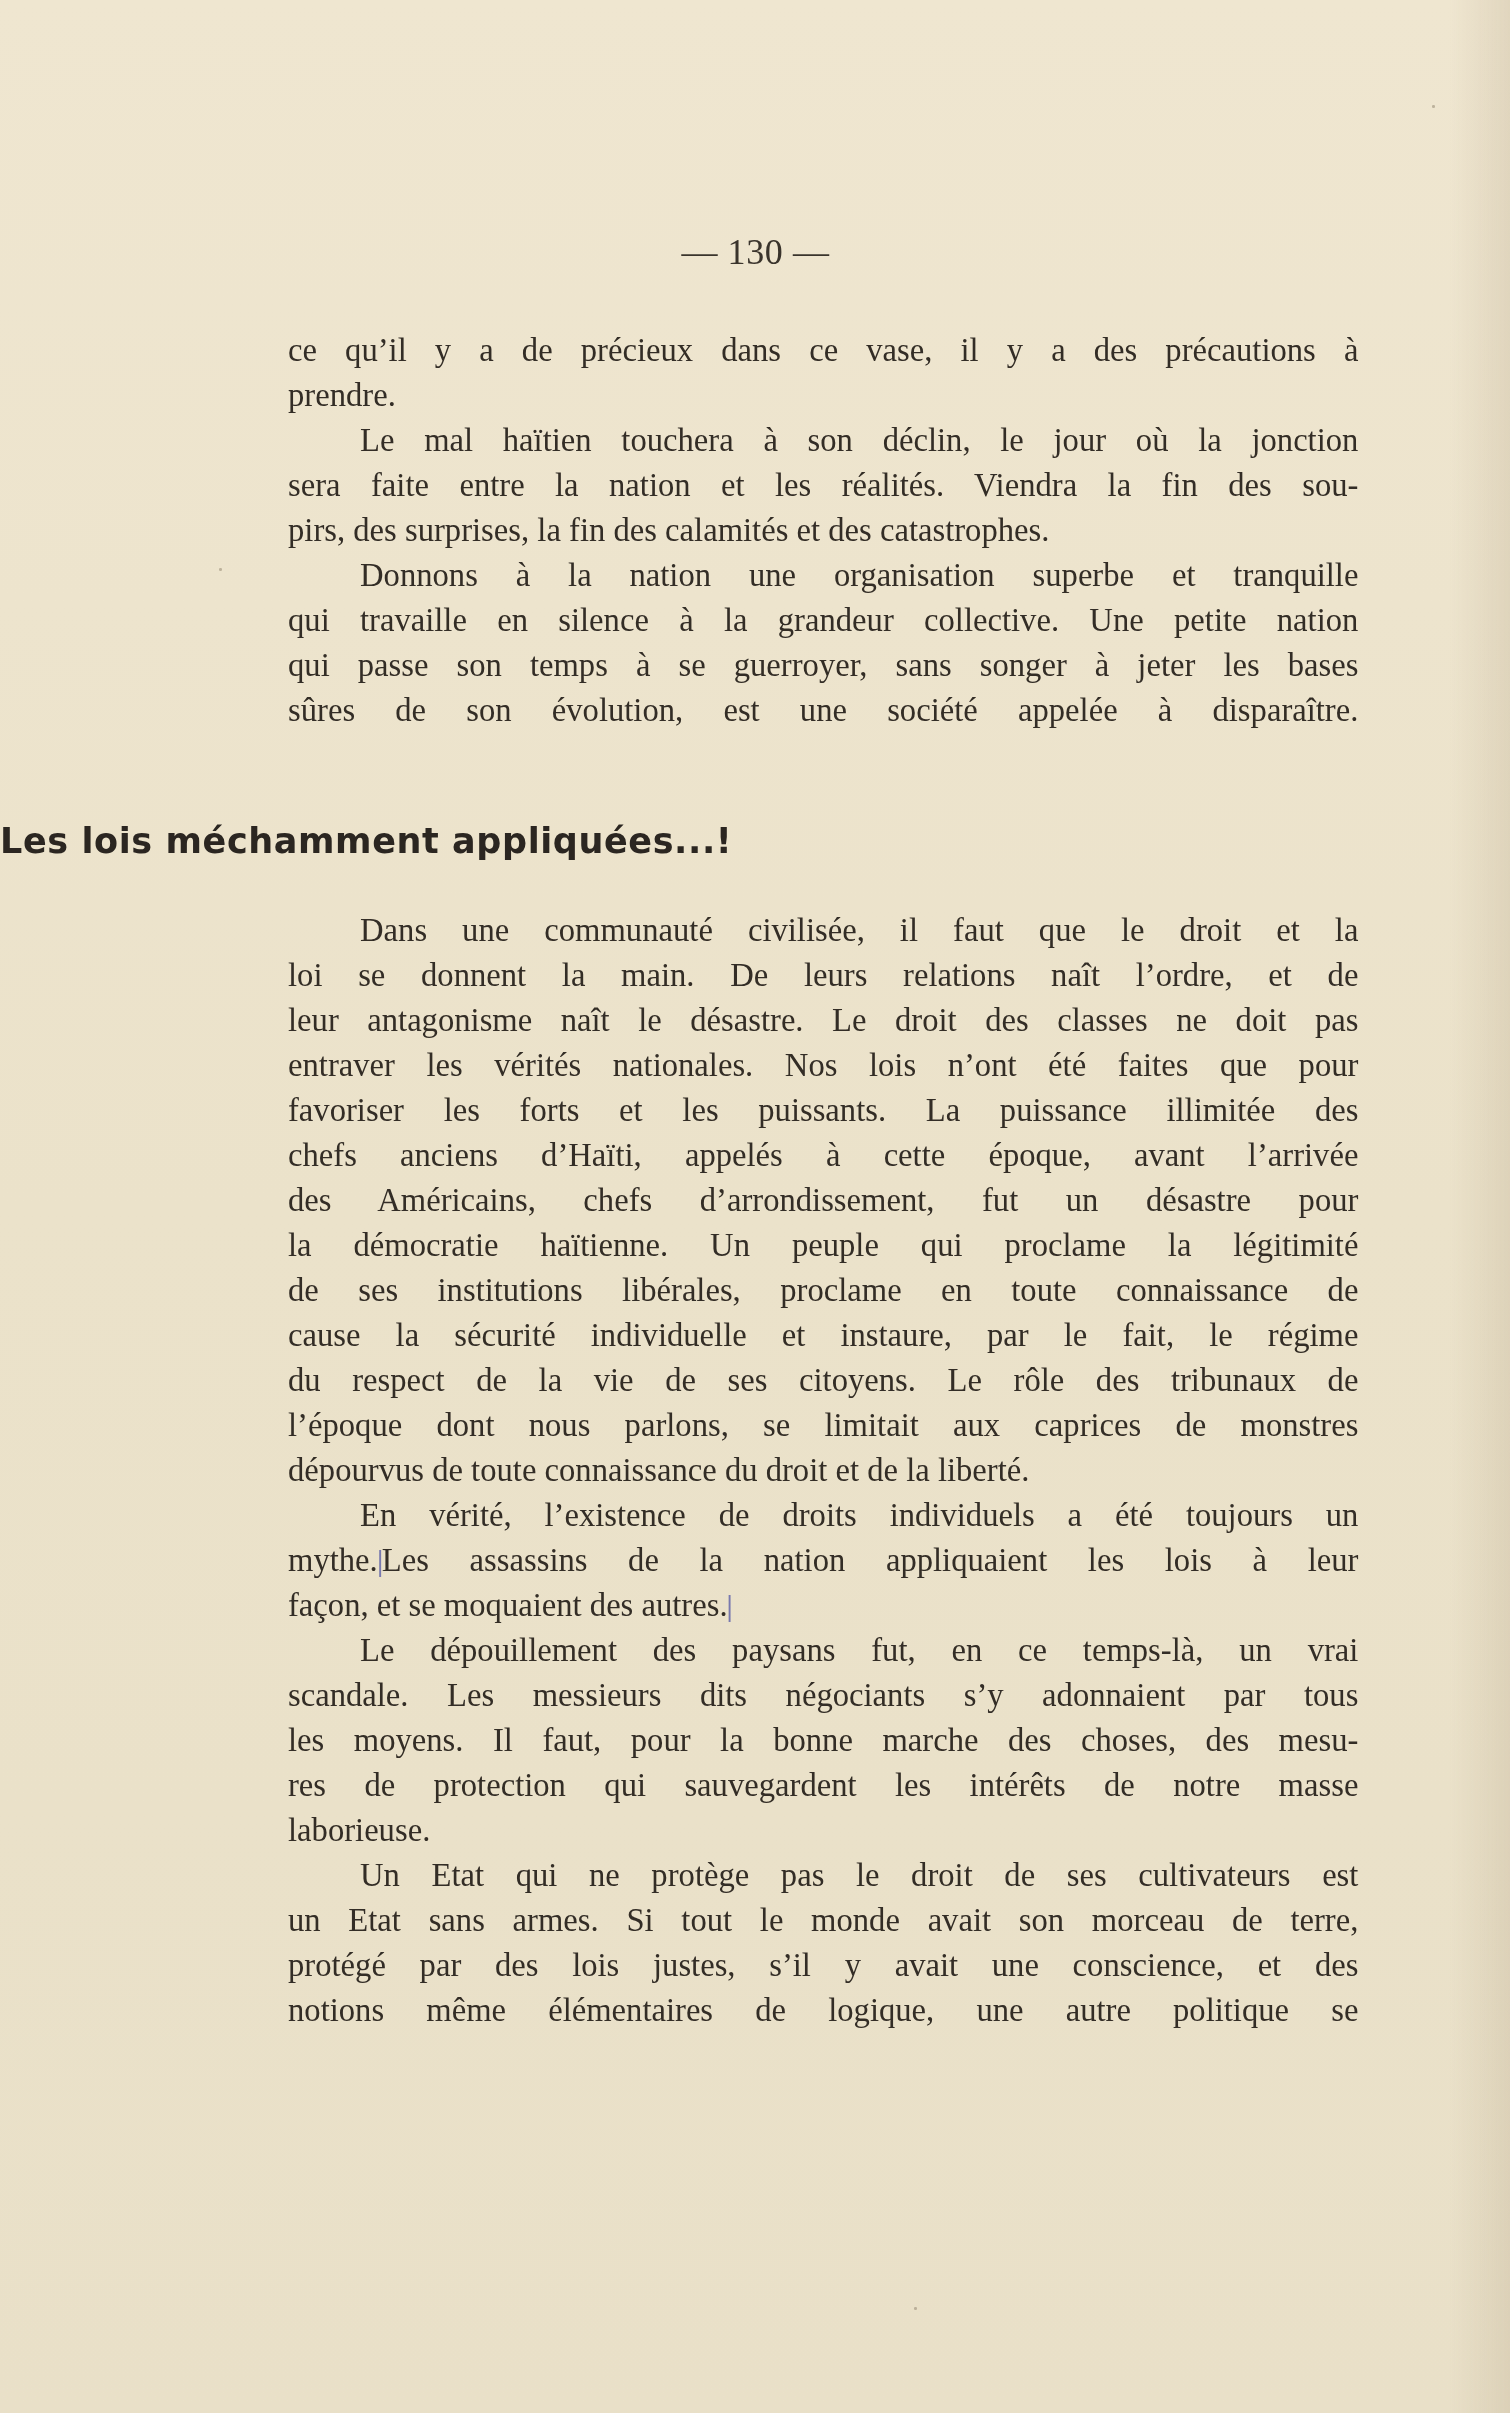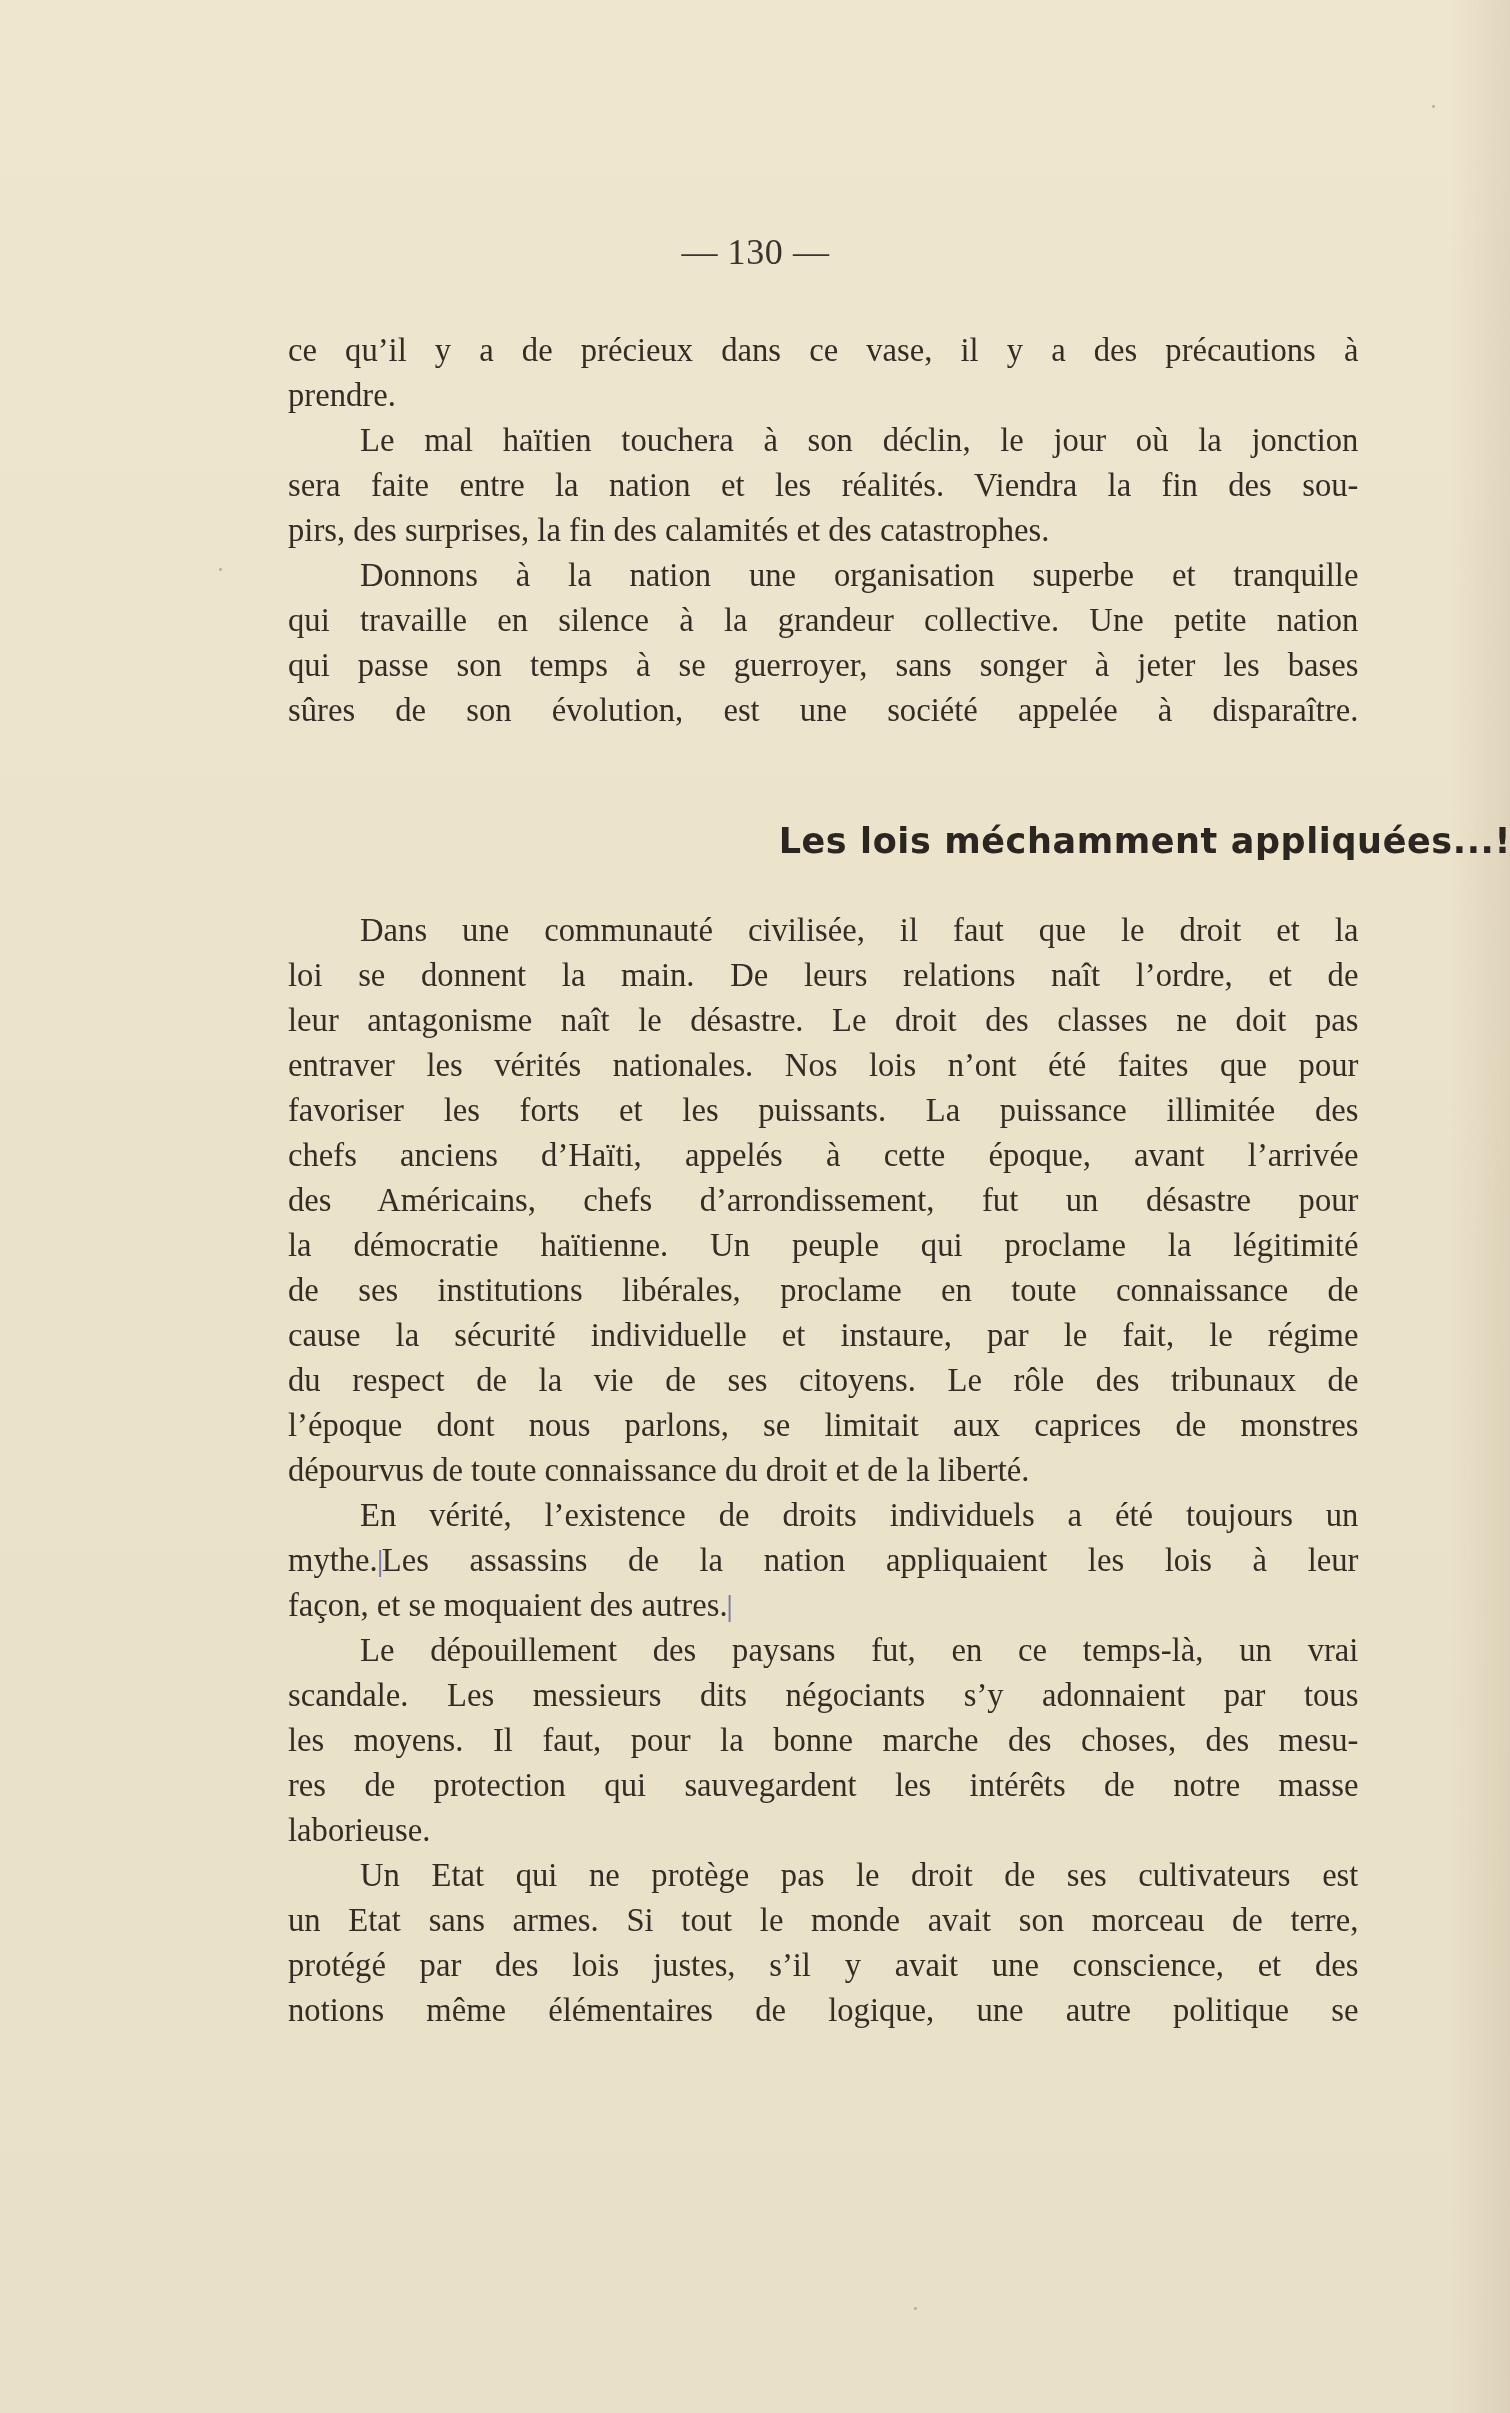--- a/index.html
+++ b/index.html
@@ -60,21 +60,21 @@
     text-align-last: left;
   }
   .line.indent {
     padding-left: 75px;
   }
   .section-heading {
     position: absolute;
     top: 821px;
     left: 0;
     width: 1511px;
-    text-align: right;
+    text-align: left;
     font-family: "DejaVu Sans", "Liberation Sans", sans-serif;
     font-weight: bold;
     font-size: 35px;
     letter-spacing: 0.6px;
     color: #2b2621;
   }
   .pencil-mark {
     display: inline-block;
     width: 1.9px;
     height: 27.4px;

